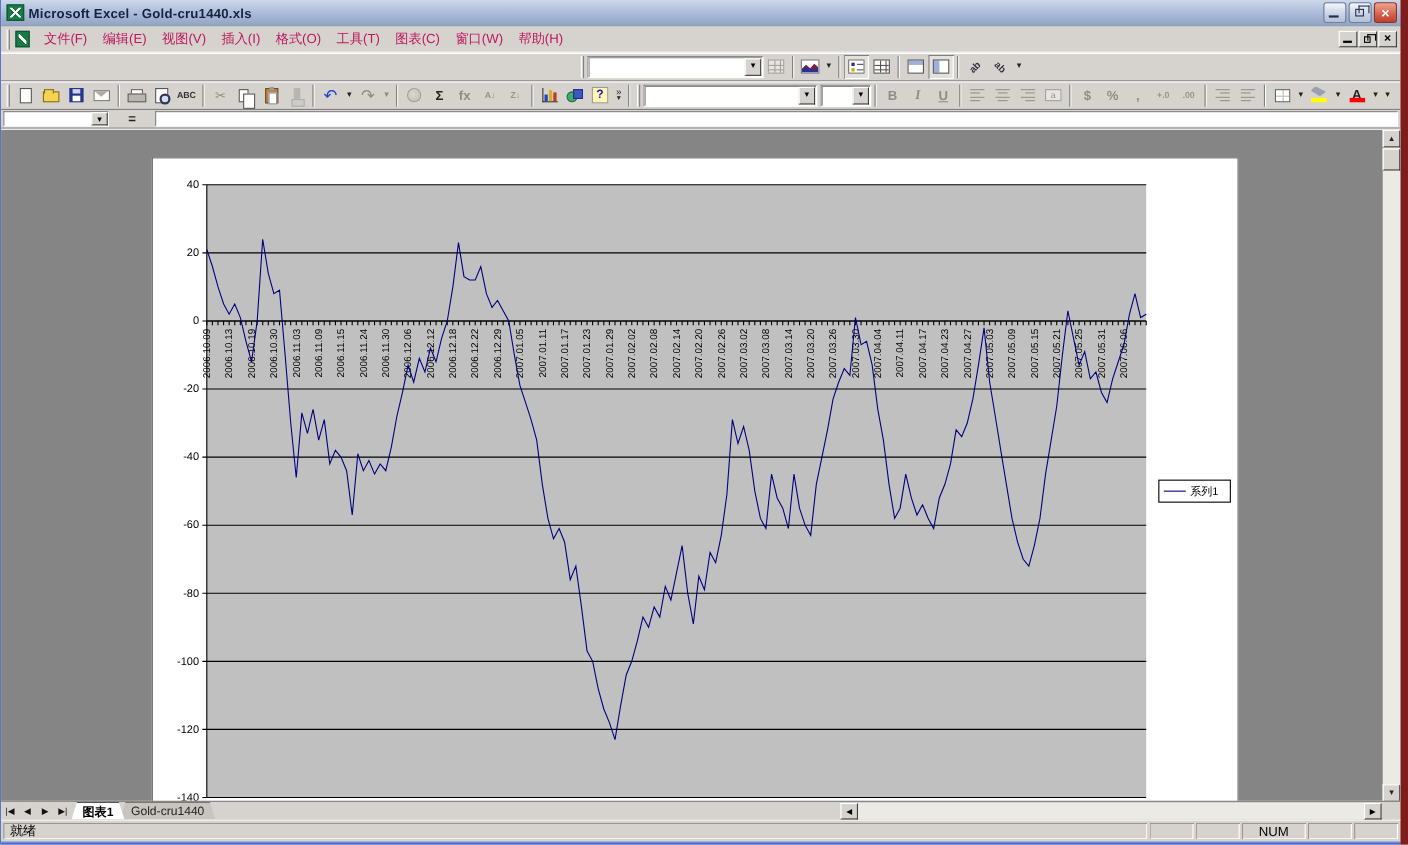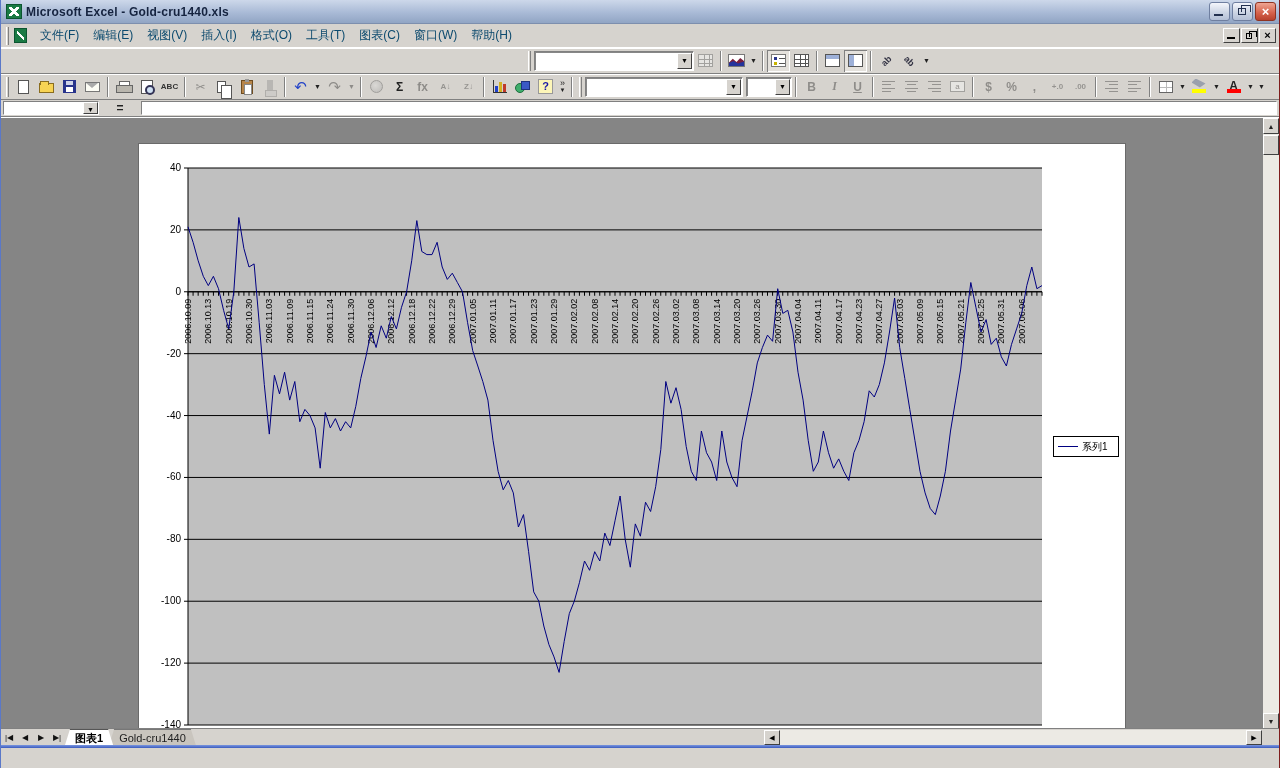--- a/index.html
+++ b/index.html
@@ -1,18 +1,18 @@
 <!DOCTYPE html>
 <html><head>
 <meta charset="utf-8">
 <style>
   * { margin:0; padding:0; box-sizing:border-box; }
   html,body { width:1280px; height:768px; overflow:hidden; }
   body { font-family:"Liberation Sans","DejaVu Sans",sans-serif; font-size:12px; background:#d6d3ce; }
-  #app { position:relative; width:1280px; height:768px; border-left:1px solid #5a78c8; border-right:1px solid #7f1d1d; }
+  #app { position:relative; width:1280px; height:768px; border-left:1px solid #5a78c8; border-right:7px solid #7f1d1d; }
 
   
   .titlebar { height:24px; display:flex; align-items:center; padding:0 3px 0 5px;
     background:linear-gradient(180deg,#cdd8ea 0%,#a9bad6 55%,#91a5c4 100%);
     border-bottom:1px solid #7d8fae; }
   .titlebar .app-ico { width:16px; height:15px; background:#1a7a44; border:1px solid #0c5530; position:relative; margin-right:4px; }
   .titlebar .app-ico:before { content:""; position:absolute; inset:2px; background:
      linear-gradient(45deg,transparent 42%,#fff 42%,#fff 58%,transparent 58%),
      linear-gradient(-45deg,transparent 42%,#fff 42%,#fff 58%,transparent 58%); }
   .titlebar .ttl { font-weight:bold; color:#15233f; letter-spacing:.2px; }
@@ -23,21 +23,21 @@
   .wbtn .minglyph { position:absolute; left:4px; bottom:4px; width:9px; height:2px; background:#23314f; }
   .wbtn .restglyph { position:absolute; left:5px; top:5px; width:8px; height:7px; border:1px solid #23314f; }
   .wbtn .restglyph:before { content:""; position:absolute; left:2px; top:-4px; width:8px; height:6px; border:1px solid #23314f; border-bottom:none; }
   .wbtn .xglyph { position:absolute; inset:0; color:#fff; font-weight:bold; font-size:13px; line-height:17px; text-align:center; }
 
   
   .menubar { height:24px; display:flex; align-items:center; background:#d6d3ce; border-bottom:1px solid #fff; padding-left:2px; }
   .menubar .grip { width:3px; height:18px; border-left:1px solid #fff; border-right:1px solid #808080; margin:0 3px; }
   .doc-ico { width:13px; height:15px; background:#1a7a44; border:1px solid #0c5530; margin:0 6px 0 2px; position:relative; }
   .doc-ico:before { content:""; position:absolute; inset:2px 2px; background:linear-gradient(45deg,transparent 40%,#fff 40%,#fff 60%,transparent 60%); }
-  .menu-item { padding:3px 7px; color:#0c4a6e; cursor:default; }
+  .menu-item { padding:3px 7px; color:#be185d; cursor:default; }
   .childbtns { margin-left:auto; display:flex; gap:1px; padding-right:3px; }
   .cbtn { width:17px; height:15px; background:#d6d3ce; border:1px solid; border-color:#fff #404040 #404040 #fff; position:relative; }
   .cbtn .minglyph { position:absolute; left:3px; bottom:3px; width:8px; height:2px; background:#000; }
   .cbtn .restglyph { position:absolute; left:4px; top:4px; width:6px; height:6px; border:1px solid #000; }
   .cbtn .restglyph:before { content:""; position:absolute; left:2px; top:-3px; width:6px; height:5px; border:1px solid #000; border-bottom:none; }
   .cbtn .xglyph { position:absolute; inset:0; text-align:center; font-size:11px; line-height:13px; font-weight:bold; color:#000; }
 
   
   .tbrow { height:26px; display:flex; align-items:center; background:#d6d3ce; border-bottom:1px solid #808080; box-shadow:inset 0 1px 0 #fff; padding:0 2px; }
   .tbtn { width:23px; height:22px; display:flex; align-items:center; justify-content:center; position:relative; color:#222; }
@@ -697,15 +697,23 @@
     <div class="navbtn">▶</div>
     <div class="navbtn">▶|</div>
     <div class="sheettab active">图表1</div>
     <div class="sheettab inactive">Gold-cru1440</div>
     <div class="hscroll">
       <div class="hbtn">◀</div>
       <div class="hbtn right">▶</div>
     </div>
   </div>
 
+  <div class="statusbar">
+    <div class="spanel grow">就绪</div>
+    <div class="spanel" style="width:40px"></div>
+    <div class="spanel" style="width:40px"></div>
+    <div class="spanel" style="width:58px;justify-content:center">NUM</div>
+    <div class="spanel" style="width:40px"></div>
+    <div class="spanel" style="width:40px"></div>
+  </div>
   <div class="bottomedge"></div>
 
 </div>
 
 </body></html>

